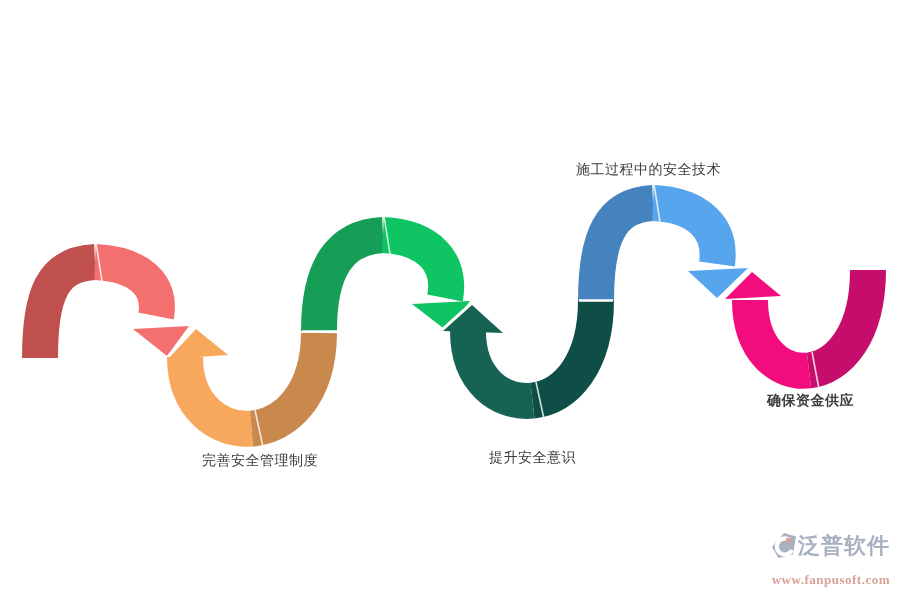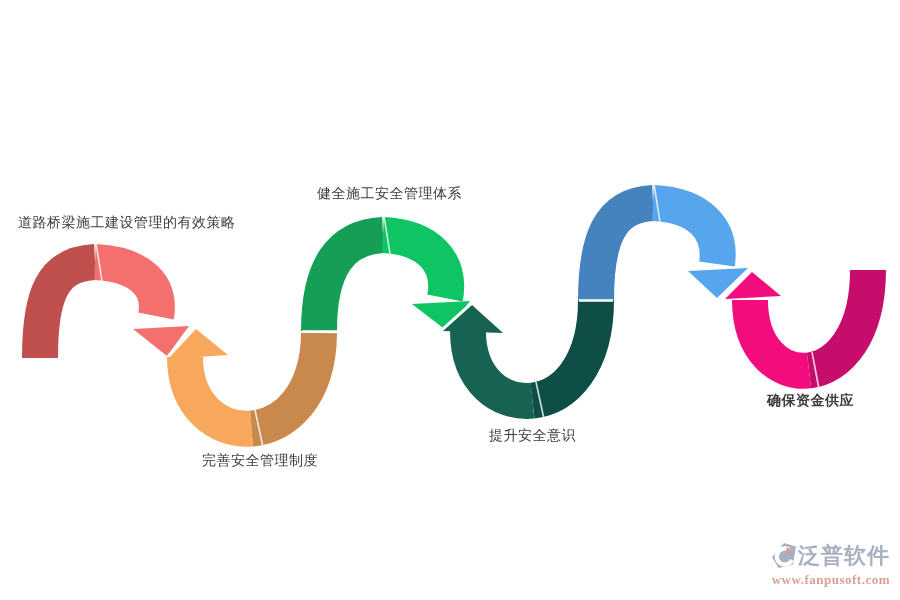--- a/index.html
+++ b/index.html
@@ -35,21 +35,21 @@
     color:#a9b0c1;
     letter-spacing:1px;
     line-height:1;
   }
   .wm-url{
     font-family:"Liberation Serif", serif;
     font-size:13px;
     font-weight:bold;
     color:#d9a095;
     letter-spacing:0.5px;
-    margin-top:4px;
+    margin-top:14px;
   }
 </style>
 </head>
 <body>
 
 <div id="stage">
 
   <svg id="ribbon-svg" width="900" height="600" viewBox="0 0 900 600">
 
     <g>
@@ -96,28 +96,27 @@
     <g>
       <path d="M750,300 C750,398 868,400 868,270" fill="none" stroke="#ffffff" stroke-width="42"></path>
       <polygon points="725,299 781,296 752,272" fill="#ffffff" stroke="#ffffff" stroke-width="6" stroke-linejoin="round"></polygon>
       <path d="M750,300 C750,349 779.5,374 809,370.5" fill="none" stroke-width="36" stroke="#f30c7e"></path>
       <path d="M809,370.5 C838.5,367 868,335 868,270" fill="none" stroke-width="36" stroke="#c60d6c"></path>
       <polygon points="725,299 781,296 752,272" fill="#f30c7e"></polygon>
       <line x1="812" y1="352" x2="819" y2="389" stroke="rgba(255,255,255,0.8)" stroke-width="1.6"></line>
     </g>
   </svg>
 
-  <div class="step-label" style="left:18px;top:214px;">道路桥梁施工建设管理的有效策略</div>
 
   <div class="step-label" style="left:202px;top:452px;font-family:Liberation Serif, serif;">完善安全管理制度</div>
 
-  <div class="step-label" style="left:317px;top:185px;">健全施工安全管理体系</div>
 
-  <div class="step-label" style="left:489px;top:427px;">提升安全意识</div>
+  <div class="step-label" style="left:489px;top:449px;">提升安全意识</div>
 
+  <div class="step-label" style="left:576px;top:161px;">施工过程中的安全技术</div>
 
   <div class="step-label" style="left:767px;top:392px;font-weight:bold;">确保资金供应</div>
 
   <div class="watermark">
     <div class="wm-row">
       <svg width="24" height="25" viewBox="0 0 24 25">
         <path d="M12 0 L24 3.5 L21 21.5 L6.5 25 L0 14 Z" fill="#a9b0c1"></path>
         <path d="M17.5 7 a8 8 0 1 0 2.5 10" stroke="#ffffff" stroke-width="4.2" fill="none"></path>
         <path d="M14.5 4.5 l5.5 1.6 -3.2 4.2 -2.8 -2.2 z" fill="#dd9c8d"></path>
       </svg>

